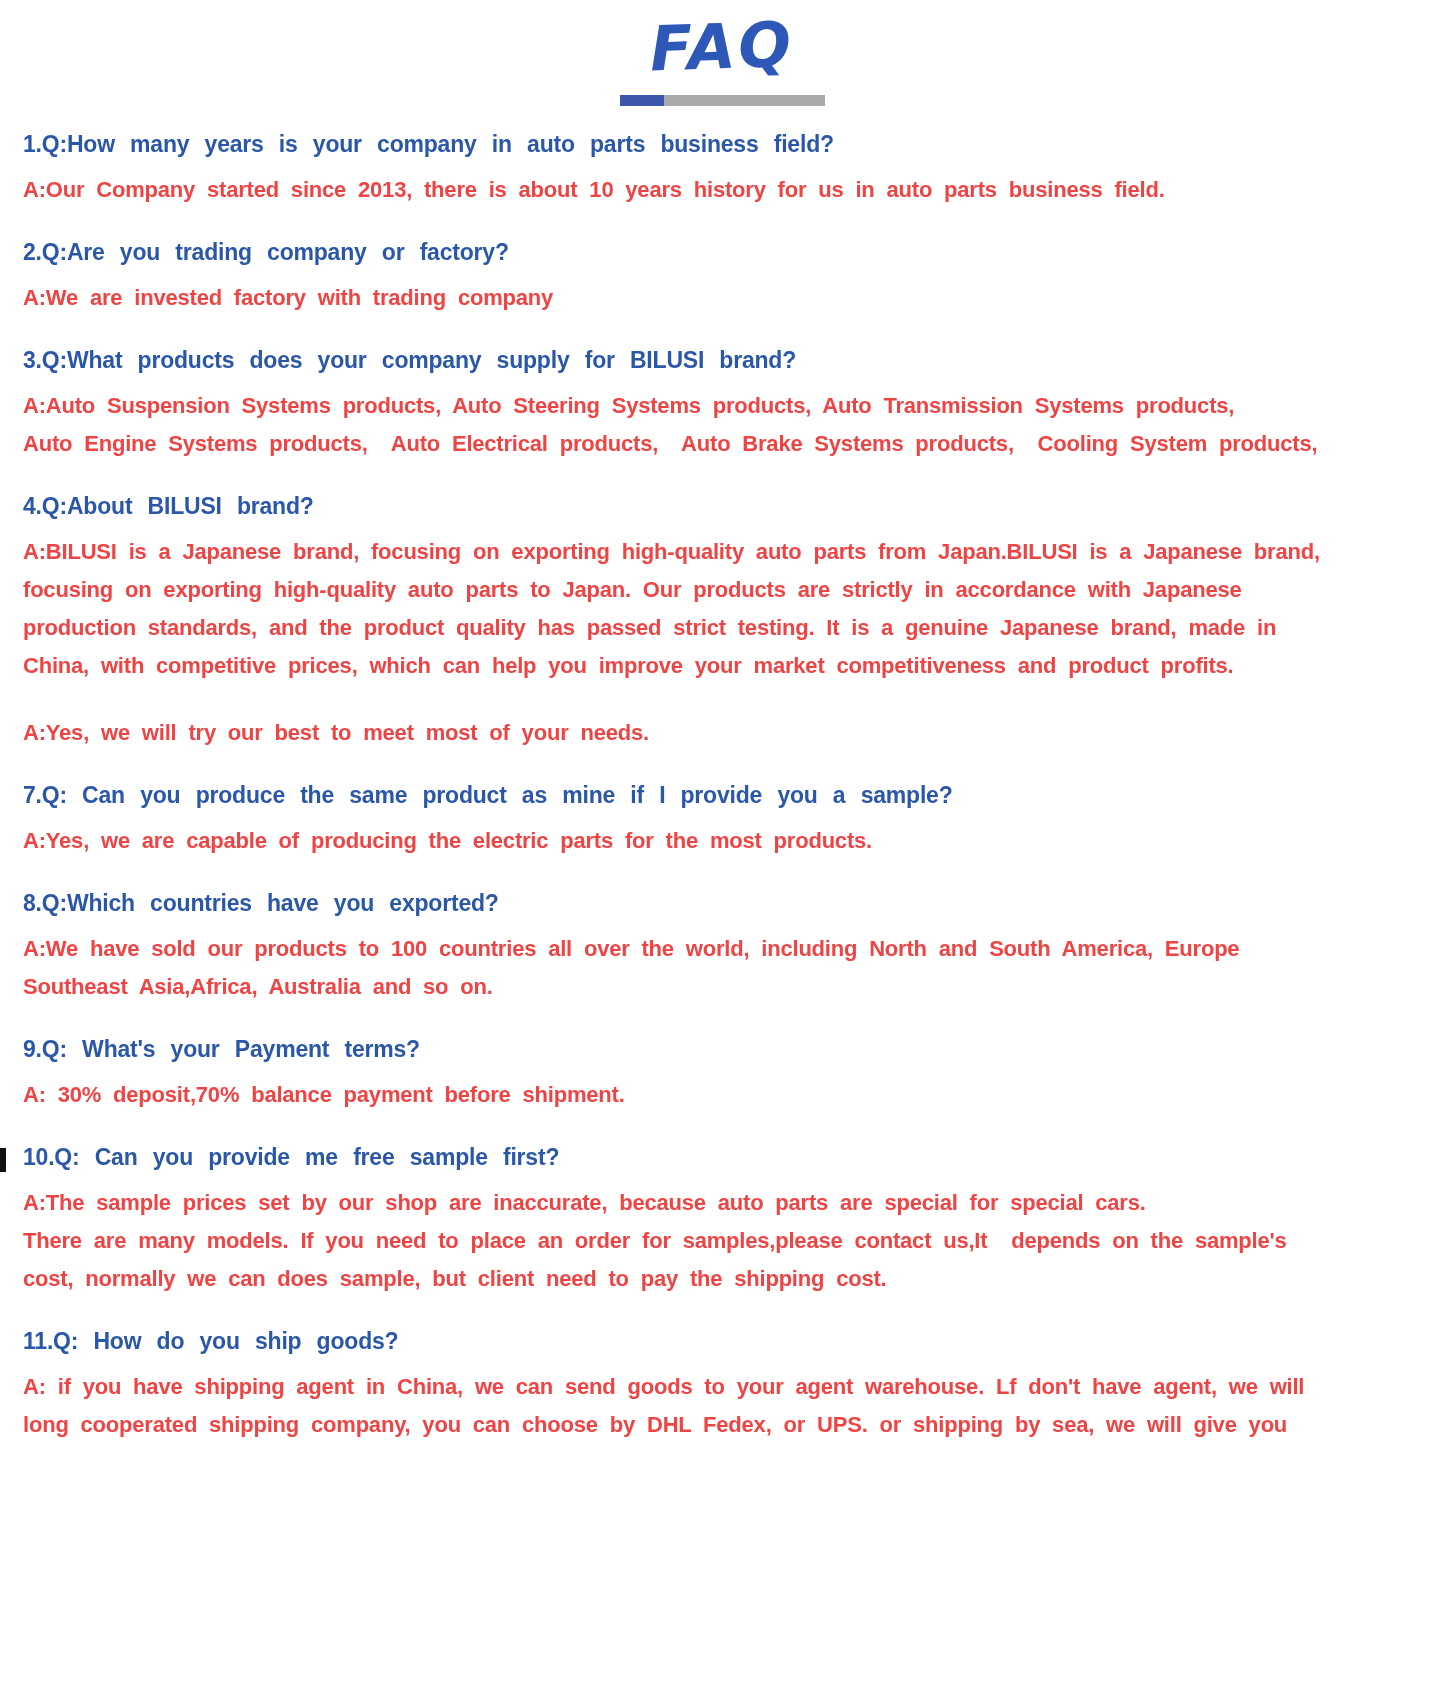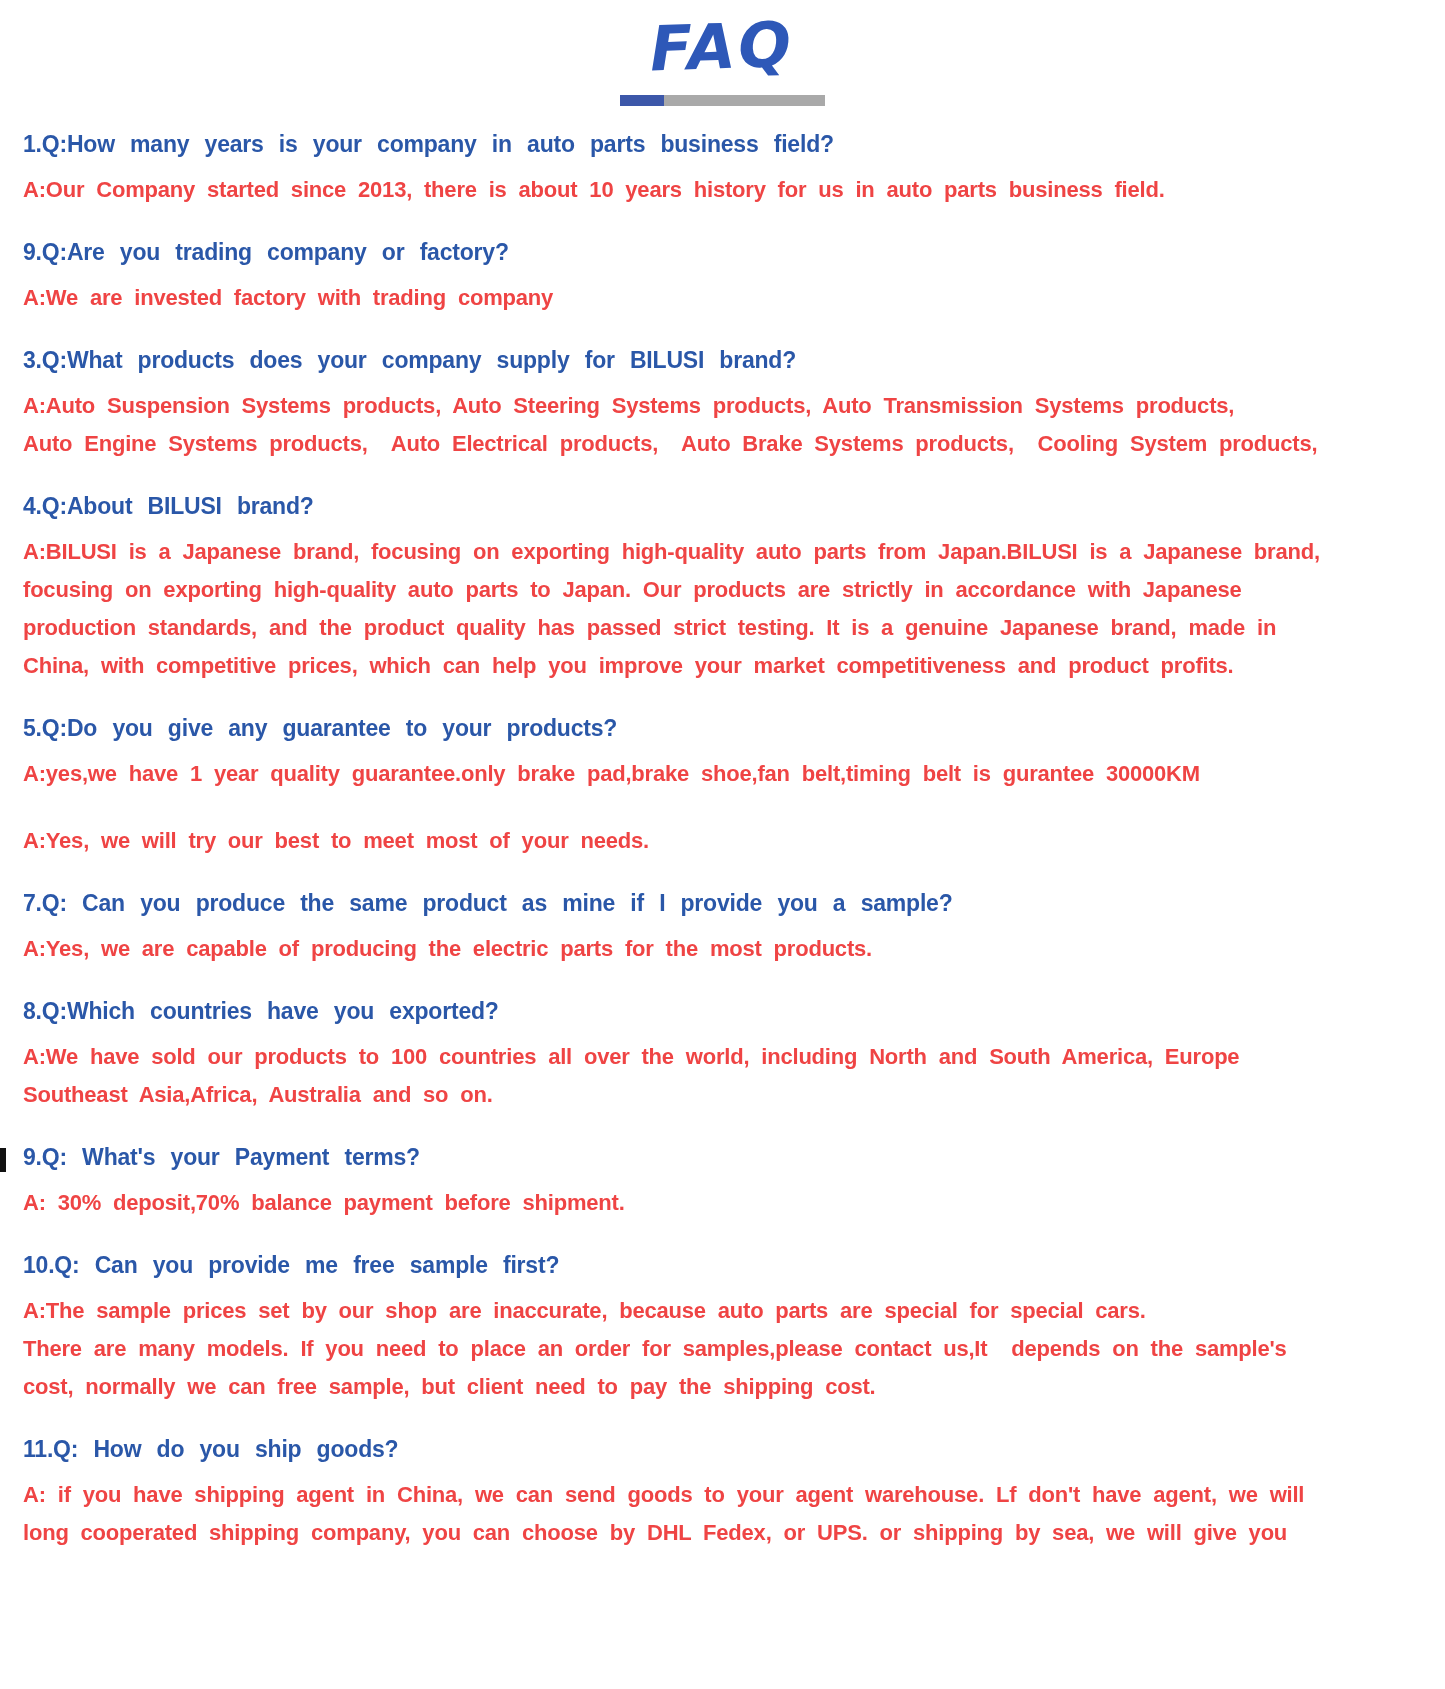--- a/index.html
+++ b/index.html
@@ -84,21 +84,21 @@
   <div class="faq-list">
 
     <section class="faq-item">
       <div class="question">1.Q:How many years is your company in auto parts business field?</div>
       <div class="answer">
         <div class="answer-line">A:Our Company started since 2013, there is about 10 years history for us in auto parts business field.</div>
       </div>
     </section>
 
     <section class="faq-item">
-      <div class="question">9.Q:Are you trading company or factory?</div>
+      <div class="question">2.Q:Are you trading company or factory?</div>
       <div class="answer">
         <div class="answer-line">A:We are invested factory with trading company</div>
       </div>
     </section>
 
     <section class="faq-item">
       <div class="question">3.Q:What products does your company supply for BILUSI brand?</div>
       <div class="answer">
         <div class="answer-line">A:Auto Suspension Systems products, Auto Steering Systems products, Auto Transmission Systems products,</div>
         <div class="answer-line">Auto Engine Systems products,  Auto Electrical products,  Auto Brake Systems products,  Cooling System products,</div>
@@ -108,26 +108,20 @@
     <section class="faq-item">
       <div class="question">4.Q:About BILUSI brand?</div>
       <div class="answer">
         <div class="answer-line">A:BILUSI is a Japanese brand, focusing on exporting high-quality auto parts from Japan.BILUSI is a Japanese brand,</div>
         <div class="answer-line">focusing on exporting high-quality auto parts to Japan. Our products are strictly in accordance with Japanese</div>
         <div class="answer-line">production standards, and the product quality has passed strict testing. It is a genuine Japanese brand, made in</div>
         <div class="answer-line">China, with competitive prices, which can help you improve your market competitiveness and product profits.</div>
       </div>
     </section>
 
-    <section class="faq-item">
-      <div class="question">5.Q:Do you give any guarantee to your products?</div>
-      <div class="answer">
-        <div class="answer-line">A:yes,we have 1 year quality guarantee.only brake pad,brake shoe,fan belt,timing belt is gurantee 30000KM</div>
-      </div>
-    </section>
 
     <section class="faq-item">
       <div class="answer">
         <div class="answer-line">A:Yes, we will try our best to meet most of your needs.</div>
       </div>
     </section>
 
     <section class="faq-item">
       <div class="question">7.Q: Can you produce the same product as mine if I provide you a sample?</div>
       <div class="answer">
@@ -148,21 +142,21 @@
       <div class="answer">
         <div class="answer-line">A: 30% deposit,70% balance payment before shipment.</div>
       </div>
     </section>
 
     <section class="faq-item">
       <div class="question">10.Q: Can you provide me free sample first?</div>
       <div class="answer">
         <div class="answer-line">A:The sample prices set by our shop are inaccurate, because auto parts are special for special cars.</div>
         <div class="answer-line">There are many models. If you need to place an order for samples,please contact us,It  depends on the sample's</div>
-        <div class="answer-line">cost, normally we can free sample, but client need to pay the shipping cost.</div>
+        <div class="answer-line">cost, normally we can does sample, but client need to pay the shipping cost.</div>
       </div>
     </section>
 
     <section class="faq-item">
       <div class="question">11.Q: How do you ship goods?</div>
       <div class="answer">
         <div class="answer-line">A: if you have shipping agent in China, we can send goods to your agent warehouse. Lf don't have agent, we will</div>
         <div class="answer-line">long cooperated shipping company, you can choose by DHL Fedex, or UPS. or shipping by sea, we will give you</div>
       </div>
     </section>

